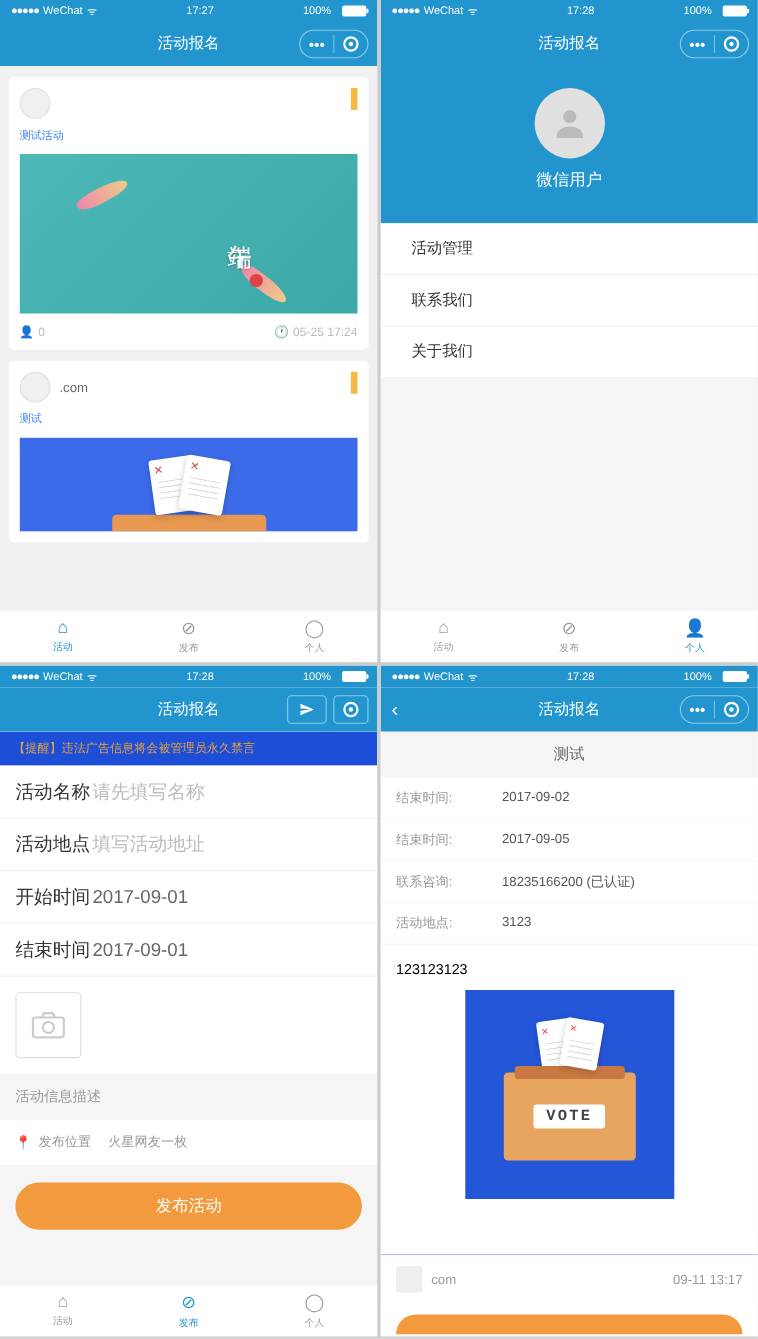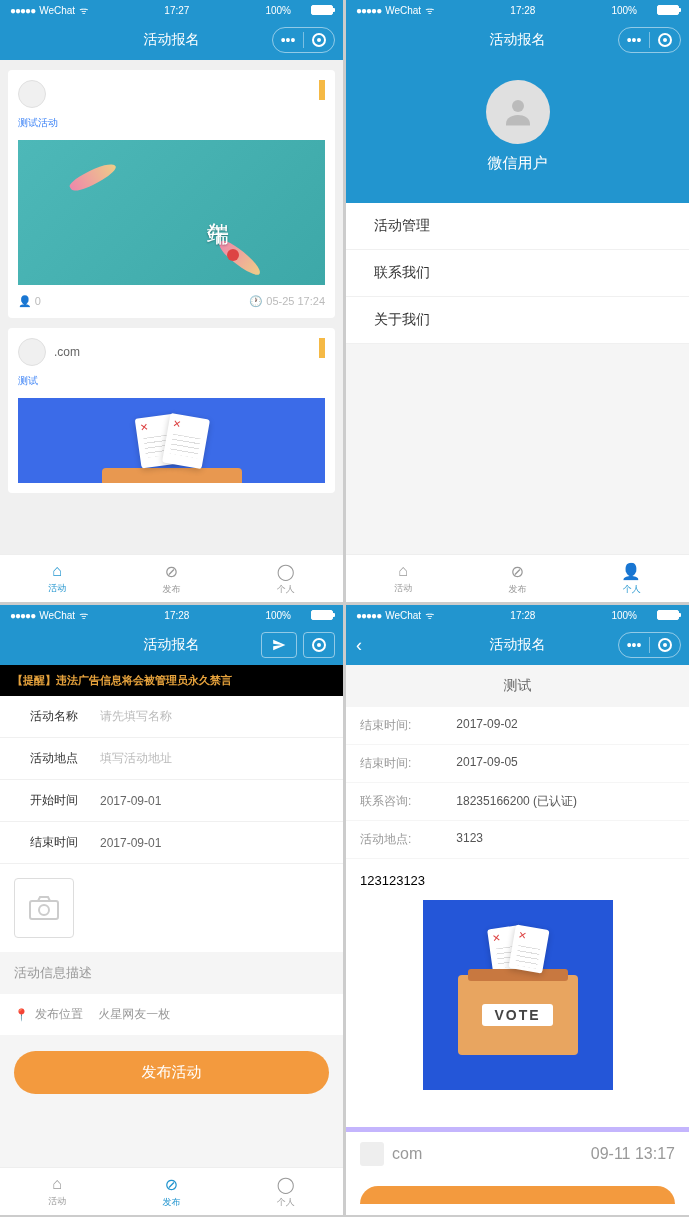--- a/index.html
+++ b/index.html
@@ -1,21 +1,21 @@
 <!DOCTYPE html>
 <html><head>
 <meta charset="utf-8">
 <style>
 * { margin: 0; padding: 0; box-sizing: border-box; }
 body { font-family: -apple-system, sans-serif; background: #fff; width: 689px; height: 1217px; overflow: hidden; }
 .grid { display: grid; grid-template-columns: 1fr 1fr; grid-template-rows: 602px 610px; gap: 3px; width: 689px; height: 1217px; background: #ccc; }
 .pane { background: #f5f5f5; display: flex; flex-direction: column; overflow: hidden; position: relative; }
 .status-bar { background: #2295cf; color: #fff; height: 20px; display: flex; align-items: center; justify-content: space-between; padding: 0 10px; font-size: 10px; }
 .status-left { display: flex; align-items: center; gap: 4px; }
-.status-right { display: flex; align-items: center; gap: 20px; }
+.status-right { display: flex; align-items: center; gap: 10px; }
 .dots { letter-spacing: -1px; }
 .battery { display: inline-block; width: 22px; height: 10px; border: 1px solid #fff; border-radius: 2px; position: relative; background: #fff; }
 .battery::after { content: ''; position: absolute; right: -3px; top: 2px; width: 2px; height: 4px; background: #fff; border-radius: 0 1px 1px 0; }
 .nav-bar { background: #2295cf; color: #fff; height: 40px; display: flex; align-items: center; justify-content: center; position: relative; font-size: 14px; }
 .nav-back { position: absolute; left: 10px; font-size: 18px; }
 .nav-right { position: absolute; right: 8px; display: flex; align-items: center; gap: 0; }
 .pill { border: 1px solid rgba(255,255,255,0.5); border-radius: 14px; height: 26px; display: flex; align-items: center; overflow: hidden; }
 .pill-btn { width: 30px; height: 100%; display: flex; align-items: center; justify-content: center; color: #fff; font-size: 14px; }
 .pill-div { width: 1px; height: 16px; background: rgba(255,255,255,0.4); }
 .circle-dot { width: 14px; height: 14px; border: 2px solid #fff; border-radius: 50%; display: flex; align-items: center; justify-content: center; }
@@ -46,42 +46,42 @@
 .ballot2 { transform: rotate(10deg); z-index: 2; }
 .box-top { position: absolute; bottom: -5px; width: 140px; height: 20px; background: #e89850; border-radius: 4px 4px 0 0; }
 
 .profile-area { background: #2295cf; padding: 20px 0 30px; display: flex; flex-direction: column; align-items: center; }
 .avatar-lg { width: 64px; height: 64px; border-radius: 50%; background: #e0e0e0; display: flex; align-items: center; justify-content: center; margin-bottom: 10px; }
 .avatar-lg svg { width: 36px; height: 36px; fill: #bbb; }
 .username { color: #fff; font-size: 15px; }
 .menu-list { background: #fff; }
 .menu-item { padding: 14px 28px; border-bottom: 1px solid #f0f0f0; font-size: 14px; color: #333; }
 
-.warning { background: #000000; color: #e6a23c; padding: 8px 12px; font-size: 11px; font-weight: bold; }
-.form-row { background: #fff; display: flex; align-items: center; padding: 12px 30px; border-bottom: 1px solid #f0f0f0; font-size: 12px; }
+.warning { background: #1d4ed8; color: #e6a23c; padding: 8px 12px; font-size: 11px; }
+.form-row { background: #fff; display: flex; align-items: center; padding: 12px 14px; border-bottom: 1px solid #f0f0f0; font-size: 17px; }
 .form-label { width: 70px; color: #333; }
 .form-value { color: #666; }
 .form-value.ph { color: #bbb; }
 .img-upload { background: #fff; padding: 14px; }
 .img-box { width: 60px; height: 60px; border: 1px solid #ddd; border-radius: 4px; display: flex; align-items: center; justify-content: center; color: #ccc; }
 .desc-label { padding: 12px 14px; color: #999; font-size: 13px; }
 .loc-row { background: #fff; padding: 12px 14px; display: flex; align-items: center; gap: 6px; color: #999; font-size: 12px; }
 .submit { margin: 16px 14px; background: #f39a3e; color: #fff; text-align: center; padding: 12px; border-radius: 22px; font-size: 15px; }
 
 .detail-title { text-align: center; padding: 12px; color: #666; font-size: 14px; background: #f5f5f5; }
 .detail-row { background: #fff; padding: 10px 14px; border-bottom: 1px solid #f5f5f5; font-size: 12px; display: flex; gap: 10px; }
 .detail-label { color: #999; }
 .detail-value { color: #555; margin-left: 35px; }
 .detail-body { background: #fff; padding: 14px; font-size: 13px; }
 .vote-img { width: 190px; height: 190px; background: #2456d8; margin: 12px auto; display: flex; flex-direction: column; align-items: center; justify-content: center; position: relative; }
-.vote-box { width: 120px; height: 80px; background: #e8a560; border-radius: 4px; position: relative; display: flex; align-items: center; justify-content: center; margin-top: 40px; }
+.vote-box { width: 120px; height: 80px; background: #e8a560; border-radius: 4px; position: relative; display: flex; align-items: center; justify-content: center; margin-top: 40px; font-family: Liberation Mono, monospace; }
 .vote-label-bg { background: #fff; padding: 3px 12px; border-radius: 3px; font-weight: bold; color: #444; font-size: 14px; letter-spacing: 2px; }
 .vote-slot { position: absolute; top: -6px; width: 100px; height: 12px; background: #c87840; border-radius: 3px; }
 .vote-papers { position: absolute; top: -48px; display: flex; }
-.author-row { background: #fff; padding: 10px 14px; display: flex; align-items: center; gap: 8px; font-size: 16px; color: #999; border-top: 5px solid #c4b5fd; margin-top: 11px; }
+.author-row { background: #fff; padding: 10px 14px; display: flex; align-items: center; gap: 8px; font-size: 12px; color: #999; border-top: 1px solid #c4b5fd; margin-top: 24px; }
 .author-ava { width: 24px; height: 24px; background: #eee; border-radius: 3px; }
 .author-time { margin-left: auto; }
 .partial-btn { height: 18px; background: #f39a3e; margin: 10px 14px 0; border-radius: 20px 20px 0 0; }
 </style>
 </head>
 <body>
 
 <div class="grid">
 
 <div class="pane">

